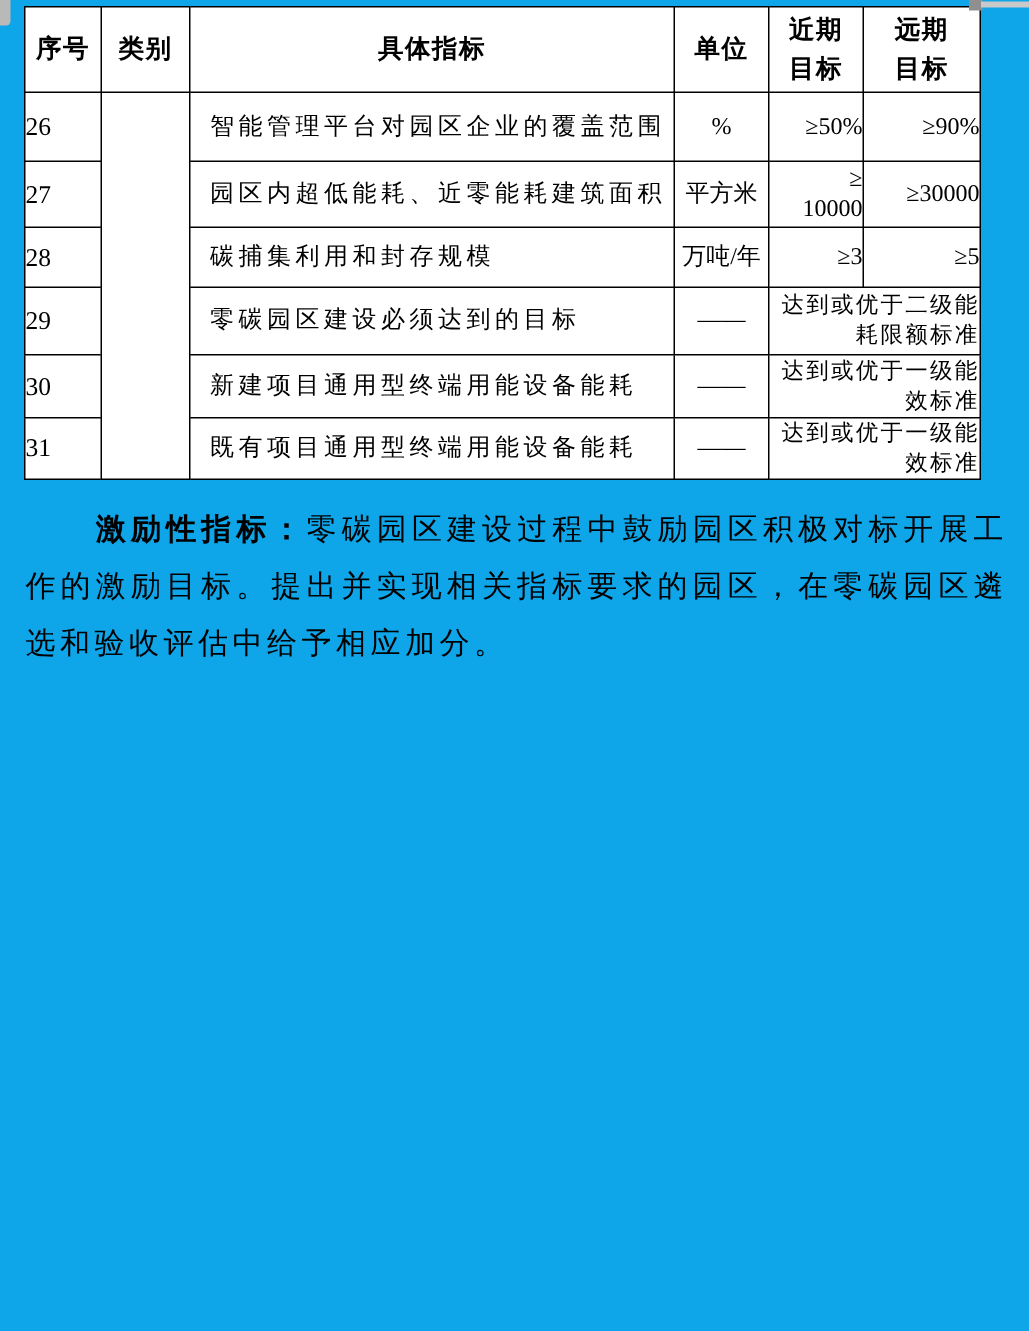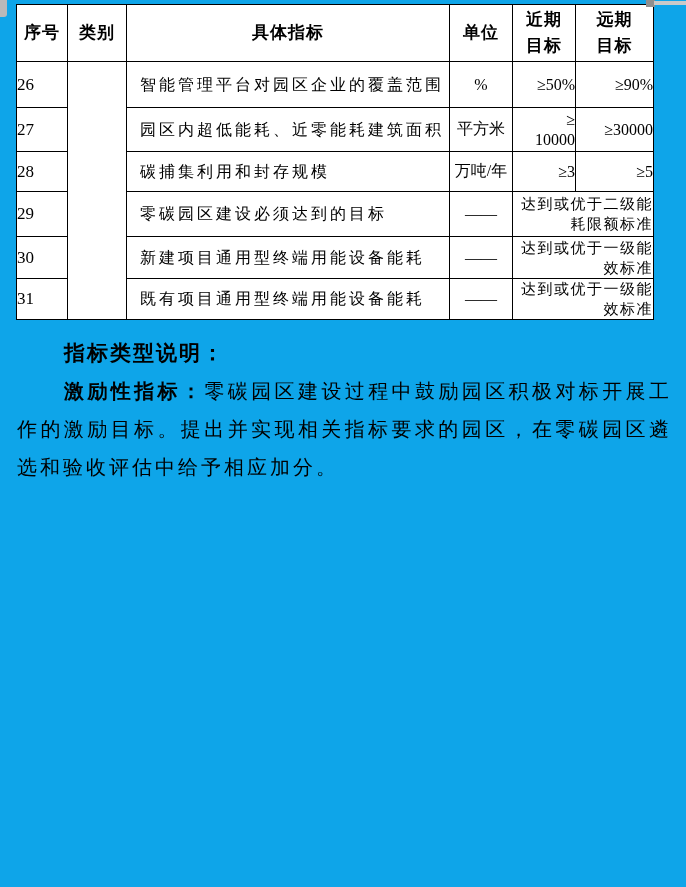--- a/index.html
+++ b/index.html
@@ -186,21 +186,20 @@
         <td class="cell-no">31</td>
         <td class="cell-indicator">既有项目通用型终端用能设备能耗</td>
         <td class="cell-unit">——</td>
         <td class="cell-target" colspan="2">达到或优于一级能
 效标准</td>
       </tr>
     </tbody>
   </table>
 
   <div class="notes">
-    <div class="notes-heading">指标类型说明：</div>
 
 
 
     <p class="note"><span class="lead">激励性指标：</span><span>零碳园区建设过程中鼓励园区积极对标开展工作的激励目标。提出并实现相关指标要求的园区，在零碳园区遴选和验收评估中给予相应加分。</span></p>
 
   </div>
 
 </div>
 
 </body></html>

